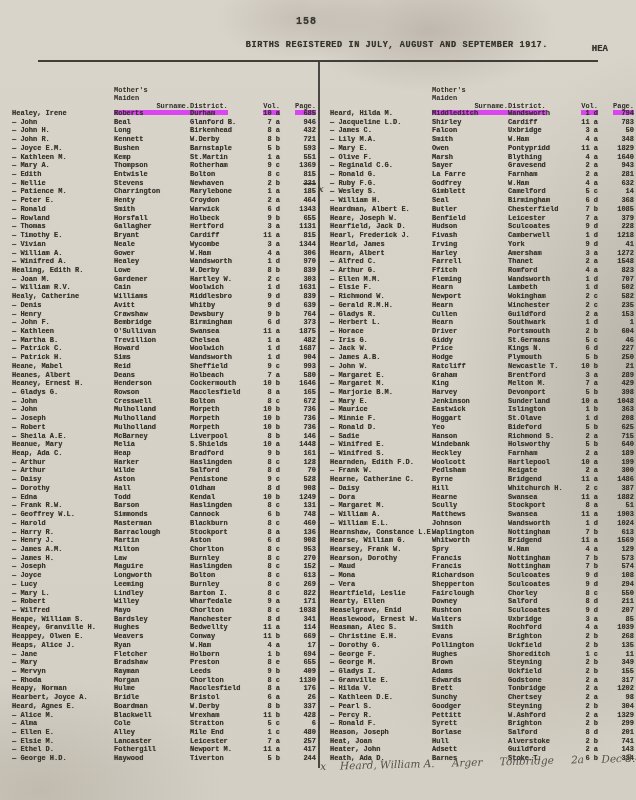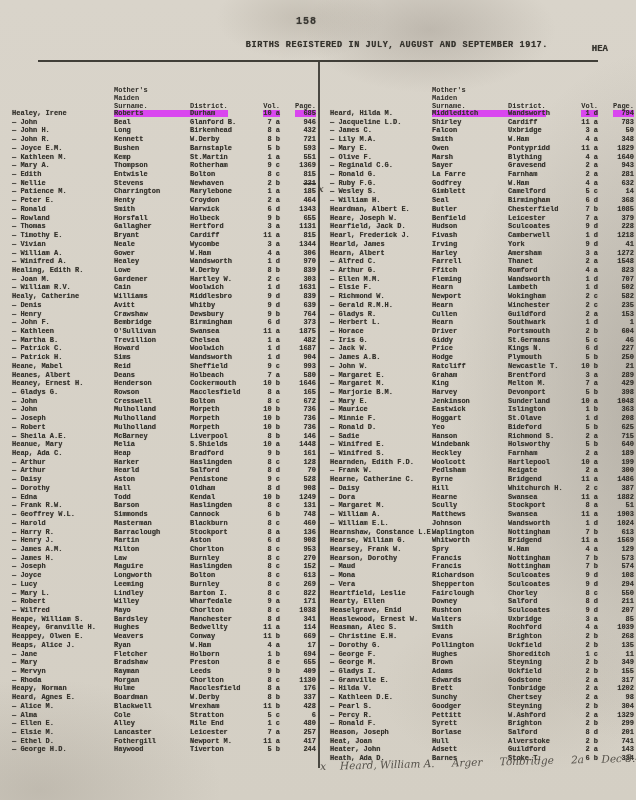--- a/index.html
+++ b/index.html
@@ -35,21 +35,21 @@
   .col-left{left:12px;width:304px;}
   .col-right{left:330px;width:302px;}
 
   .col-header,.row{
     display:grid;grid-template-columns:102px 76px 62px 28px 36px;
     column-gap:0;
   }
   .col-header{height:34px;font-weight:700;font-size:7px;line-height:8px;}
   .hcell{align-self:end;margin-top:20px;}
   .hstack span{display:block;}
-  .u{border-bottom:7px solid #d946ef;display:inline-block;padding-bottom:0px;}
+  .u{border-bottom:5px solid #d946ef;display:inline-block;padding-bottom:0px;text-align:right;}
 
   .rows{margin-top:9px;}
   .row{
     position:relative;height:8.72px;font-size:7px;line-height:8.72px;font-weight:700;
     color:#35332d;text-shadow:0 0 .7px rgba(45,42,36,.55);
     white-space:nowrap;
   }
   .cell{overflow:visible;}
   .cell.vol,.cell.page{text-align:right;}
   .cell.page.strike{text-decoration:line-through;}
@@ -368,21 +368,21 @@
       </div>
       <div class="row">
         <span class="cell name">— Arthur</span>
         <span class="cell mother">Harker</span>
         <span class="cell district">Haslingden</span>
         <span class="cell vol">8 c</span>
         <span class="cell page">128</span>
       </div>
       <div class="row">
         <span class="cell name">— Arthur</span>
-        <span class="cell mother">Hearld</span>
+        <span class="cell mother">Wilde</span>
         <span class="cell district">Salford</span>
         <span class="cell vol">8 d</span>
         <span class="cell page">70</span>
       </div>
       <div class="row">
         <span class="cell name">— Daisy</span>
         <span class="cell mother">Aston</span>
         <span class="cell district">Penistone</span>
         <span class="cell vol">9 c</span>
         <span class="cell page">528</span>
@@ -547,20 +547,27 @@
         <span class="cell district">Chorlton</span>
         <span class="cell vol">8 c</span>
         <span class="cell page">1130</span>
       </div>
       <div class="row">
         <span class="cell name">Heapy, Norman</span>
         <span class="cell mother">Hulme</span>
         <span class="cell district">Macclesfield</span>
         <span class="cell vol">8 a</span>
         <span class="cell page">176</span>
+      </div>
+      <div class="row">
+        <span class="cell name">Hearbert, Joyce A.</span>
+        <span class="cell mother">Bridle</span>
+        <span class="cell district">Bristol</span>
+        <span class="cell vol">6 a</span>
+        <span class="cell page">26</span>
       </div>
       <div class="row">
         <span class="cell name">Heard, Agnes E.</span>
         <span class="cell mother">Boardman</span>
         <span class="cell district">W.Derby</span>
         <span class="cell vol">8 b</span>
         <span class="cell page">337</span>
       </div>
       <div class="row">
         <span class="cell name">— Alice M.</span>

